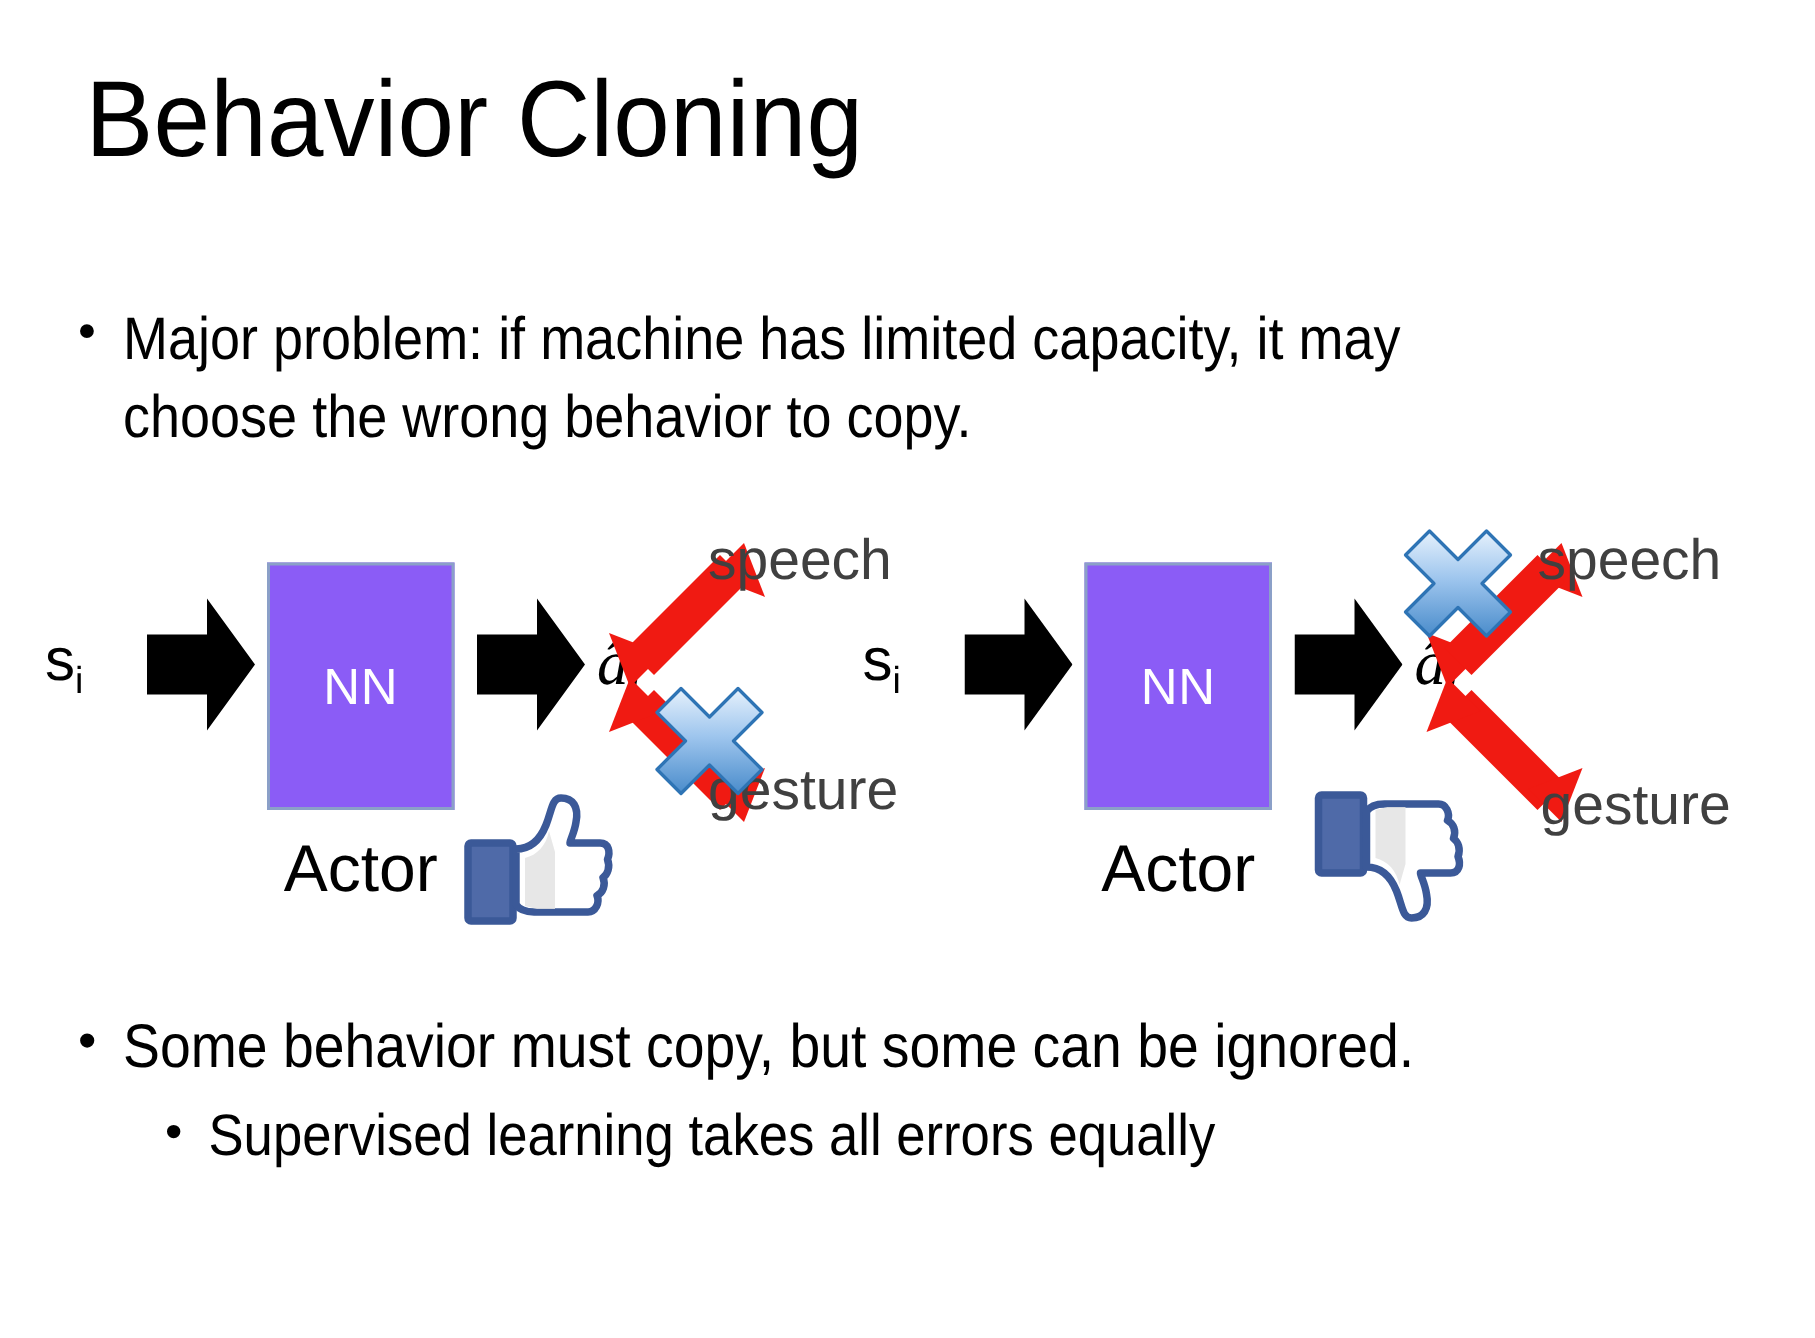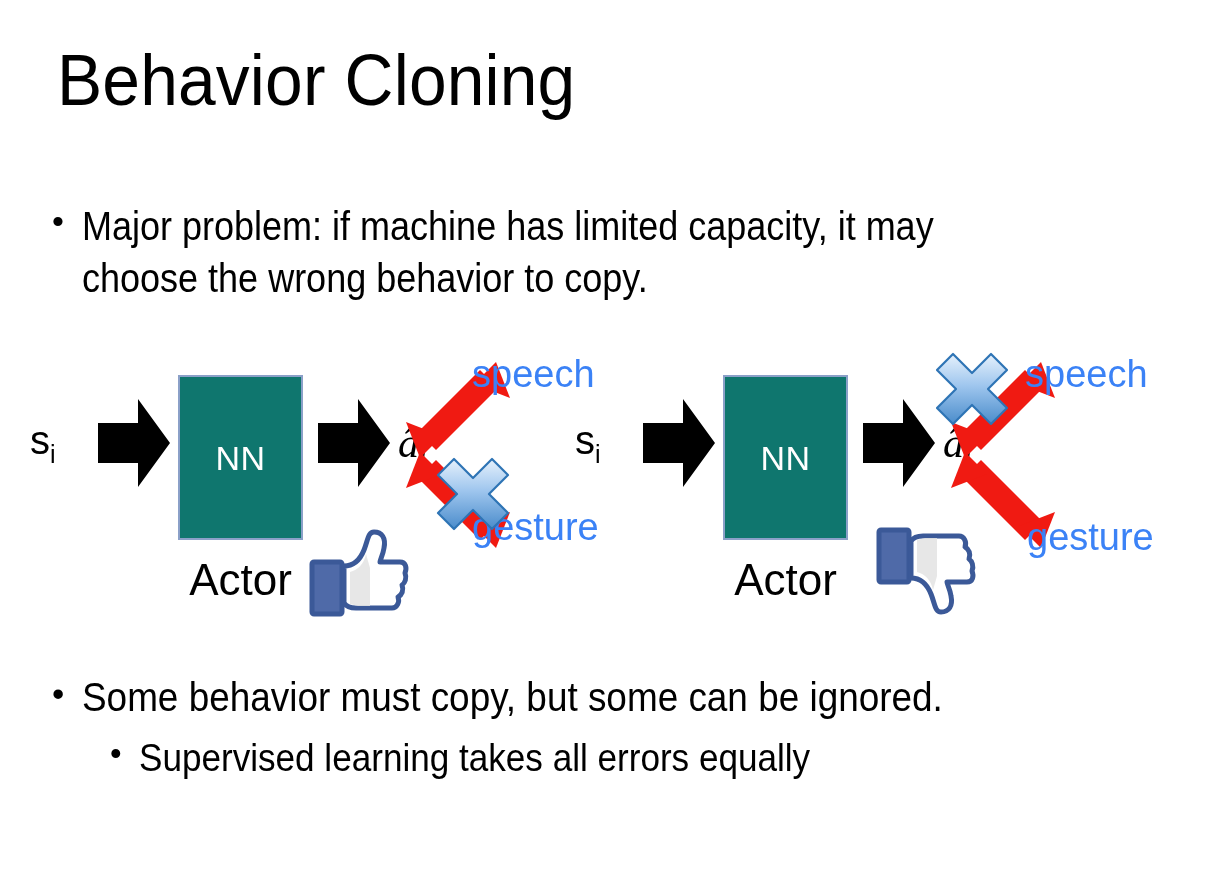--- a/index.html
+++ b/index.html
@@ -117,21 +117,21 @@
     width: 72px;
     height: 96px;
   }
   .block-arrow svg { display: block; width: 100%; height: 100%; }
 
   
   .nn-box {
     position: absolute;
     width: 125px;
     height: 165px;
-    background: #0f766e;
+    background: #8b5cf6;
     border: 2px solid #8BA0C8;
     box-sizing: border-box;
     display: flex;
     align-items: center;
     justify-content: center;
   }
   .nn-label {
     color: #ffffff;
     font-family: "Liberation Sans", sans-serif;
     font-size: 34px;
@@ -171,21 +171,21 @@
     width: 120px;
     height: 120px;
   }
   .red-arrow svg { display: block; width: 100%; height: 100%; }
 
   
   .out-label {
     position: absolute;
     font-family: "Liberation Sans", sans-serif;
     font-size: 38px;
-    color: #3b82f6;
+    color: #404040;
     line-height: 1;
     white-space: nowrap;
   }
 
   
   .x-mark {
     position: absolute;
     width: 78px;
     height: 78px;
   }

